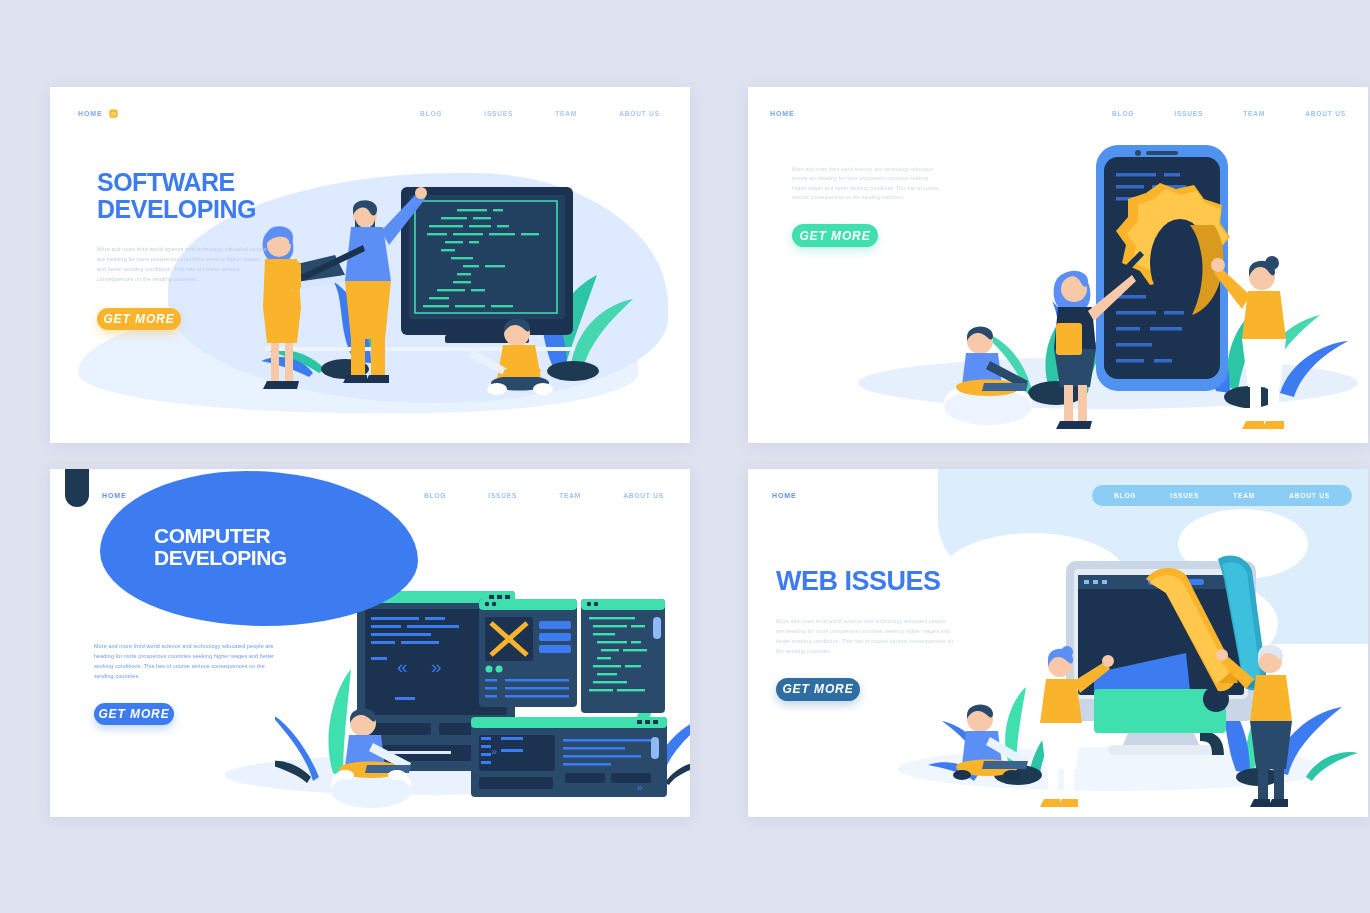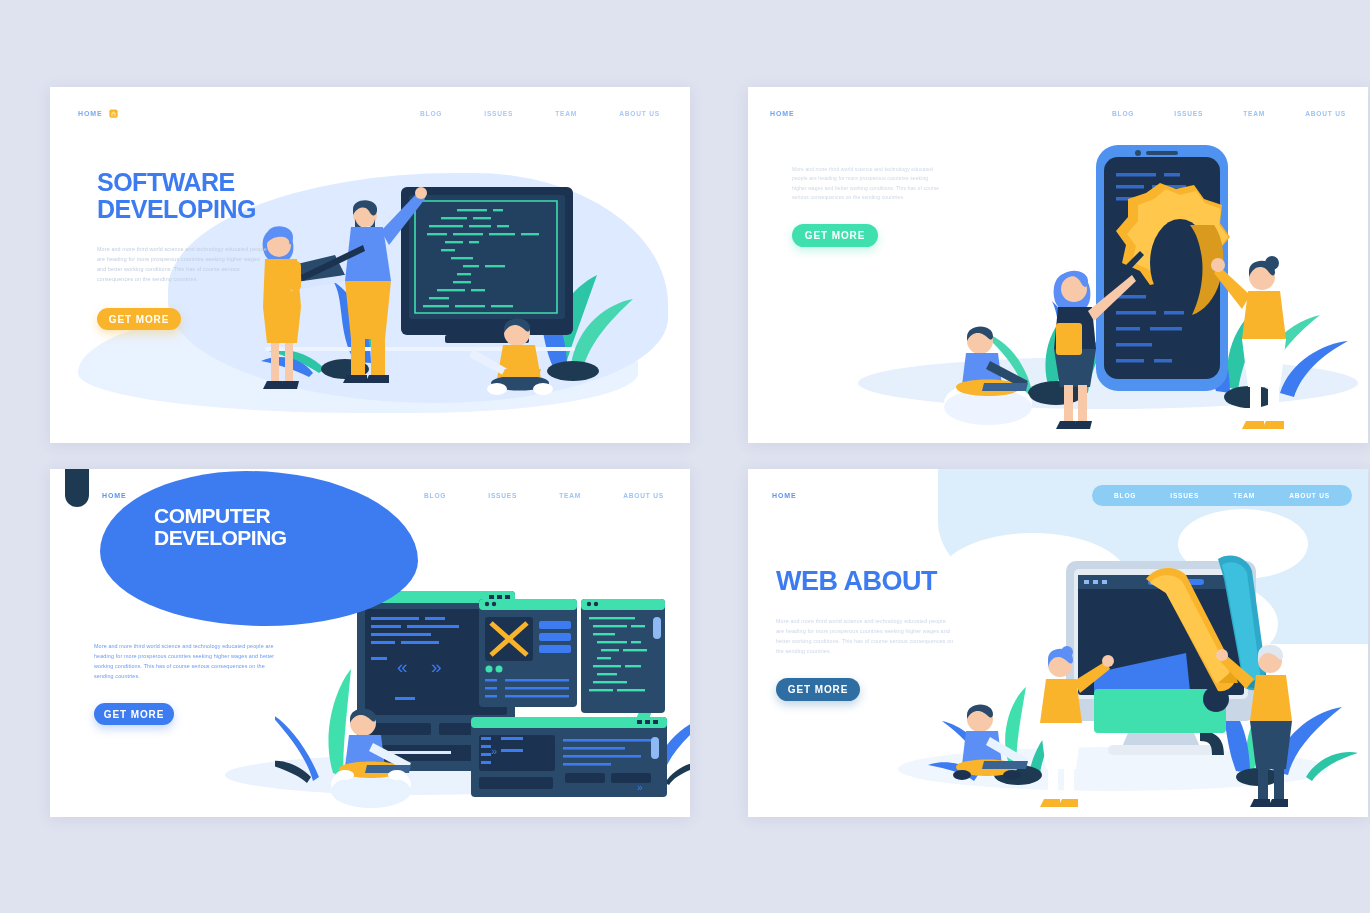--- a/index.html
+++ b/index.html
@@ -54,23 +54,24 @@
   .title {
     font-weight: 700; line-height: 1.06;
     letter-spacing: -0.5px;
   }
   .para {
     font-size: 5.4px; line-height: 1.85; max-width: 172px;
     letter-spacing: .12px;
   }
   .btn {
     display: inline-flex; align-items: center; justify-content: center;
-    font-size: 10px; font-weight: 700; letter-spacing: .9px;
+    font-size: 12px; font-weight: 700; letter-spacing: .9px;
     color: #fff; border: none; border-radius: 40px;
     cursor: pointer;
+    font-style: italic;
   }
 
   
   #card1 .nav { padding: 0 26px 0 28px; }
   #card1 .brand-text { color: #7aa8f5; }
   #card1 .navlinks { gap: 42px; padding-right: 4px; }
   #card1 .navlink { color: #a9c8f5; }
   #card1 .content { left: 47px; top: 82px; }
   #card1 .title { font-size: 25px; color: #3d7bf0; margin-bottom: 22px; }
   #card1 .para { color: #c2cde0; }
@@ -127,21 +128,21 @@
     z-index: 40;
   }
   .c3-blob {
     position: absolute; left: 50px; top: 2px;
     width: 318px; height: 155px;
     background: #3d7bf0;
     border-radius: 46% 54% 48% 52% / 52% 58% 42% 48%;
     z-index: 20;
   }
   #card3 .title {
-    position: absolute; left: 104px; top: 36px;
+    position: absolute; left: 104px; top: 56px;
     font-size: 21px; color: #ffffff; z-index: 26;
   }
   #card3 .content { left: 44px; top: 172px; }
   #card3 .para { color: #6a9bf0; max-width: 182px; }
   #card3 .btn {
     margin-top: 22px; width: 80px; height: 22px;
     background: #3d7bf0;
     box-shadow: 0 4px 10px rgba(61,123,240,.30);
   }
   .c3-ground {
@@ -614,21 +615,21 @@
       </div>
       <div class="navpill">
         <a class="navlink" href="#">BLOG</a>
         <a class="navlink" href="#">ISSUES</a>
         <a class="navlink" href="#">TEAM</a>
         <a class="navlink" href="#">ABOUT US</a>
       </div>
     </div>
 
     <div class="content">
-      <h1 class="title">WEB ABOUT</h1>
+      <h1 class="title">WEB ISSUES</h1>
       <p class="para">More and more third world science and technology educated people are heading for more prosperous countries seeking higher wages and better working conditions. This has of course serious consequences on the sending countries.</p>
       <button class="btn">GET MORE</button>
     </div>
 
     <svg class="illus" style="left:170px;top:62px;width:450px;height:280px;" viewBox="0 0 450 280">
 
       <g>
         <path d="M92 236 C80 206 92 170 108 156 C102 190 98 214 98 240 Z" fill="#3fe0ae"></path>
         <path d="M78 240 C66 212 44 194 24 190 C46 206 62 224 70 244 Z" fill="#3d7bf0"></path>
         <path d="M112 238 C120 206 142 184 160 178 C140 198 126 216 122 242 Z" fill="#2cc5a6"></path>

